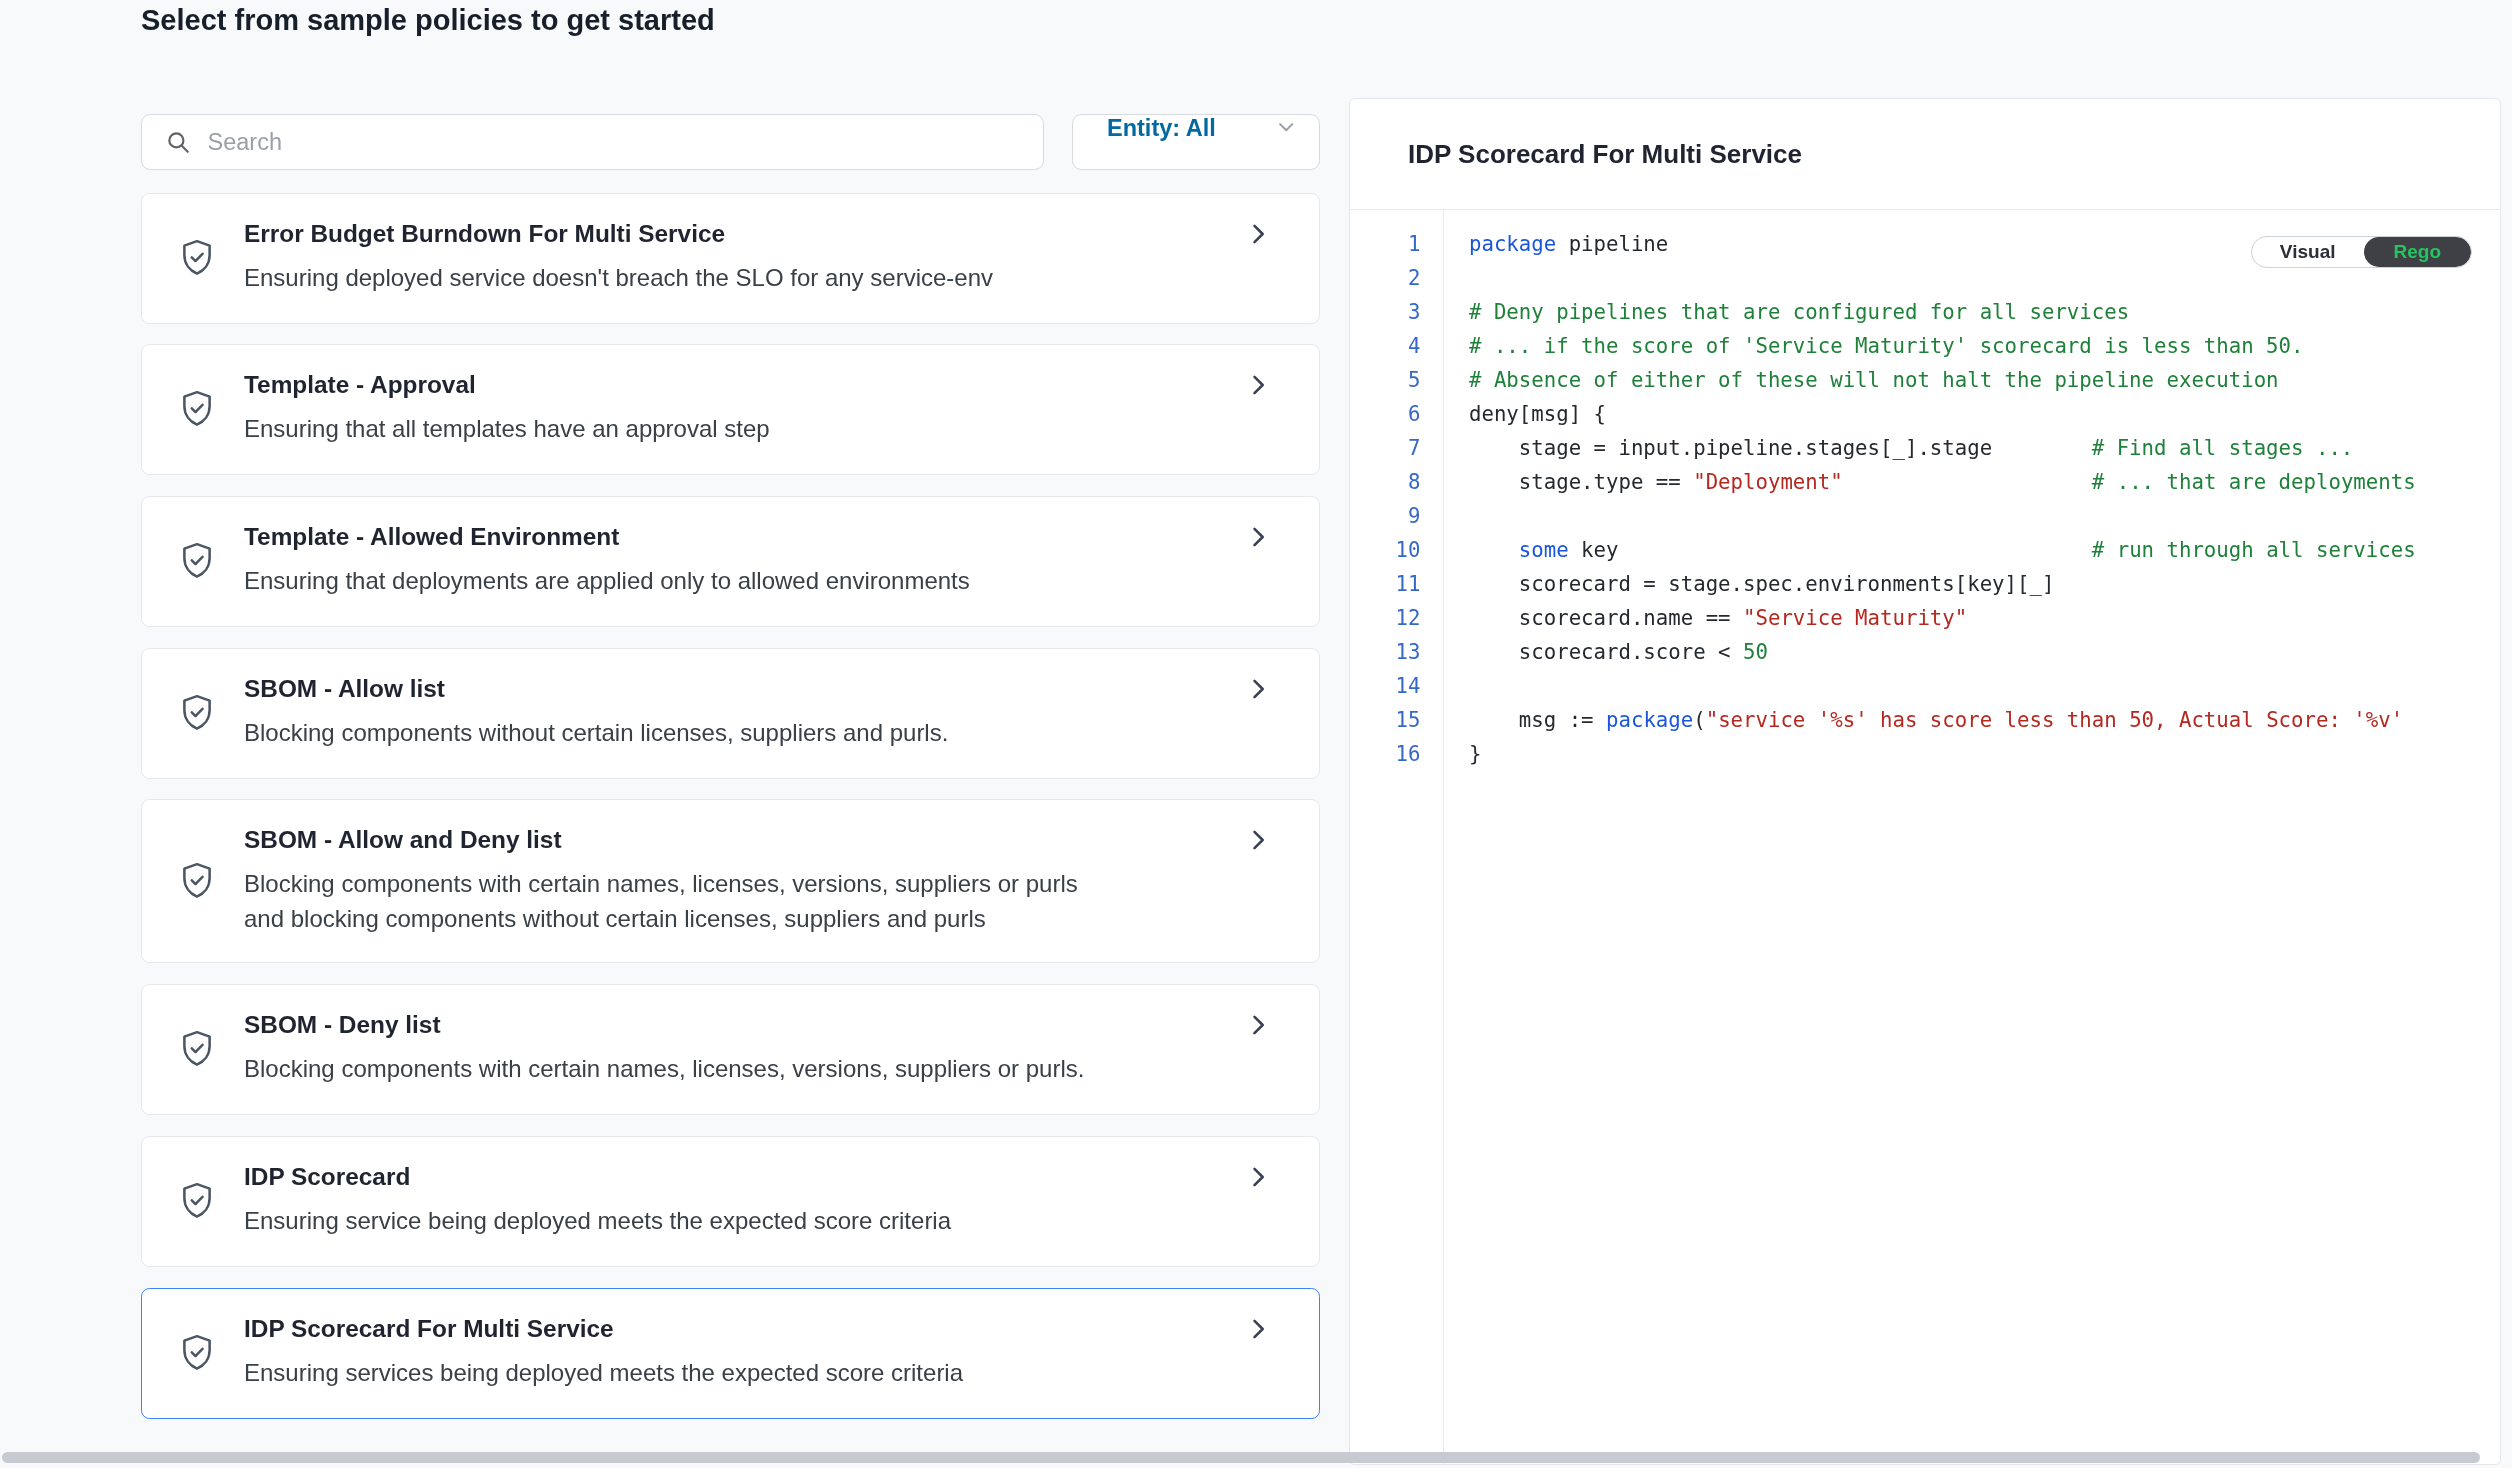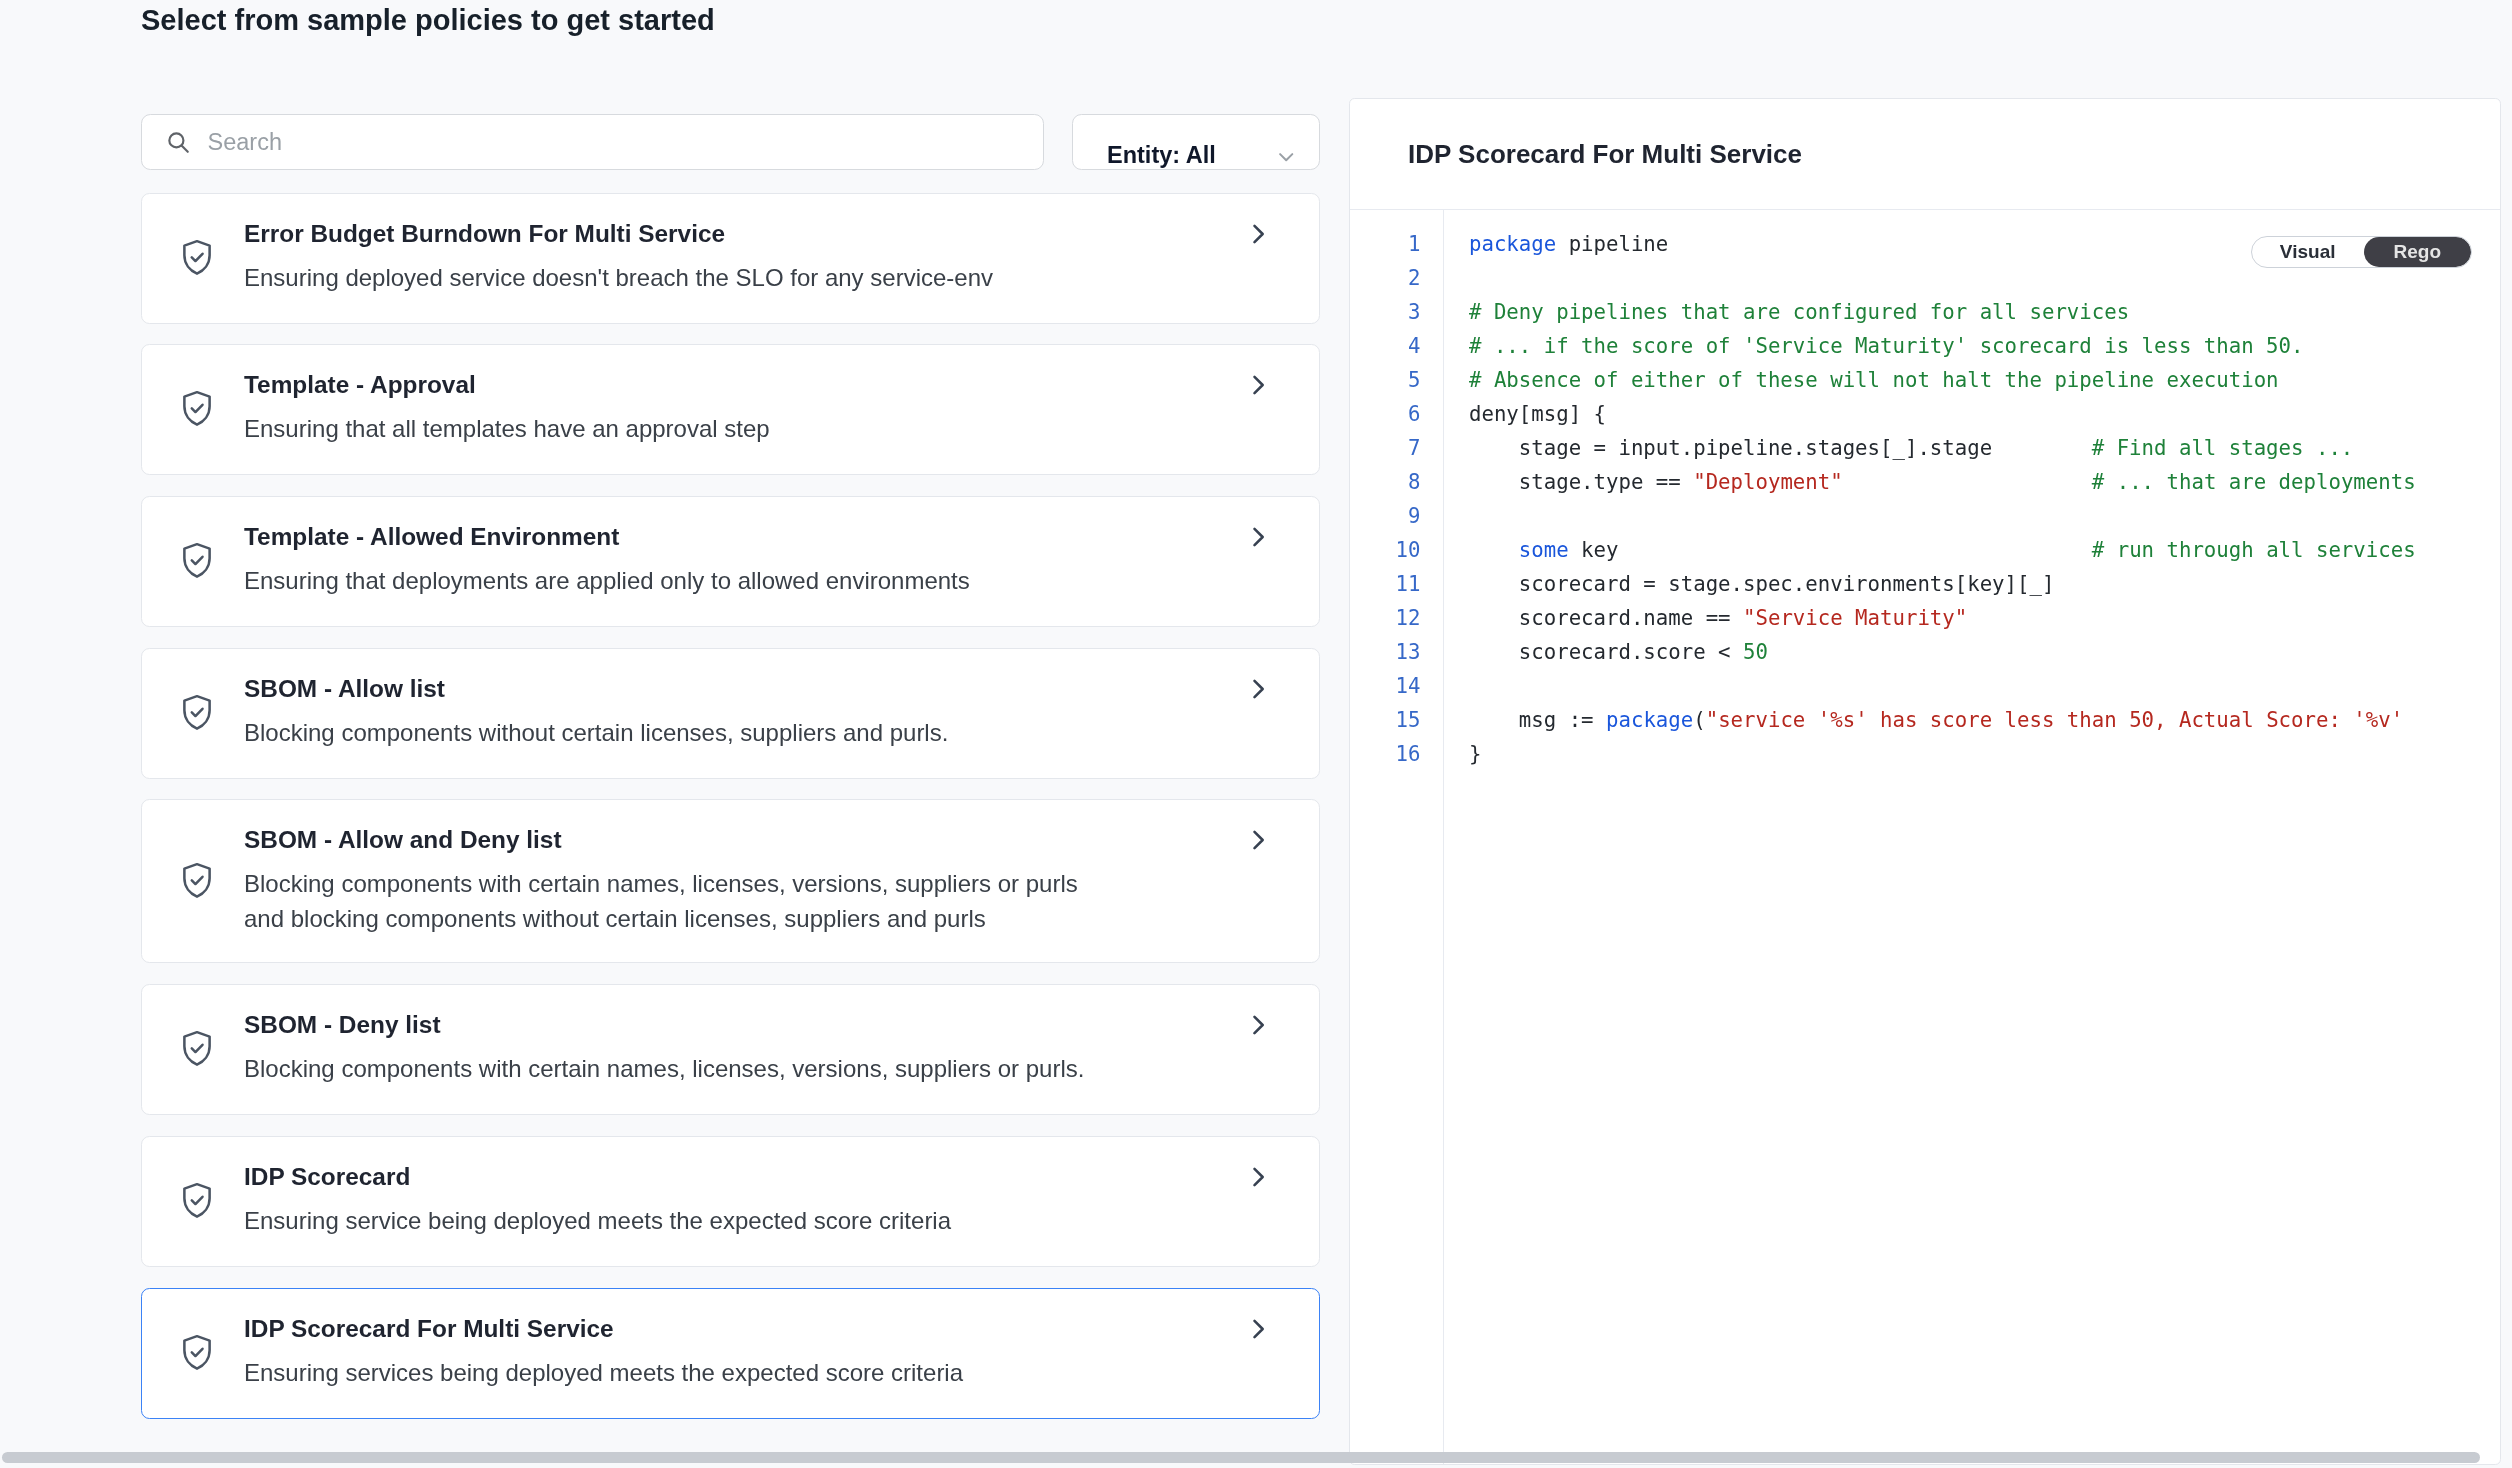--- a/index.html
+++ b/index.html
@@ -28,22 +28,22 @@
   }
   .search-box svg { width: 26px; height: 26px; margin-right: 15px; flex: none; }
   .search-input {
     border: none; outline: none; flex: 1; background: transparent;
     font-size: 23.5px; font-family: inherit; color: #202124;
   }
   .search-input::placeholder { color: #9aa0a6; }
   .entity-btn {
     width: 248px; height: 56px; background: #fff;
     border: 0.9px solid #d7dade; border-radius: 9.4px;
-    display: flex; align-items: flex-end; padding: 0 20.7px 0 34px;
-    font-size: 23.5px; font-weight: 600; color: #0f172a;
+    display: flex; align-items: flex-start; padding: 0 20.7px 0 34px;
+    font-size: 23.5px; font-weight: 600; color: #0369a1;
     font-family: inherit; cursor: pointer;
   }
   .entity-btn svg { margin-left: auto; width: 24.4px; height: 24.4px; }
 
   .policy-list { margin-top: 22.5px; display: flex; flex-direction: column; gap: 20.7px; }
   .policy-card {
     background: #fff; border: 0.9px solid #e4e7ec; border-radius: 8.4px;
     display: flex; 
     padding: 26px 47px 26px 36px; min-height: 131px; cursor: pointer;
   }
@@ -95,21 +95,21 @@
     position: absolute; top: 26px; right: 28px; height: 32px;
     border: 0.9px solid #cdd2d9; border-radius: 18px; background: #fff;
     display: flex; align-items: stretch; overflow: hidden; z-index: 2;
   }
   .toggle-visual {
     border: none; background: transparent; cursor: pointer;
     font-size: 19px; font-weight: 600; color: #2a2f38;
     padding: 0 28px; font-family: inherit;
   }
   .toggle-rego {
-    border: none; background: #3f3f46; color: #e5e5e5; cursor: pointer;
+    border: none; background: #3f3f46; color: #22c55e; cursor: pointer;
     font-size: 19px; font-weight: 700; padding: 0 30px;
     border-radius: 18px; font-family: inherit;
   }
 
   .hscroll-thumb {
     position: absolute; left: 1.9px; bottom: 4.7px;
     width: 2478px; height: 11.3px;
     background: #c7cbd1; border-radius: 5.6px; z-index: 5;
   }
 </style>

